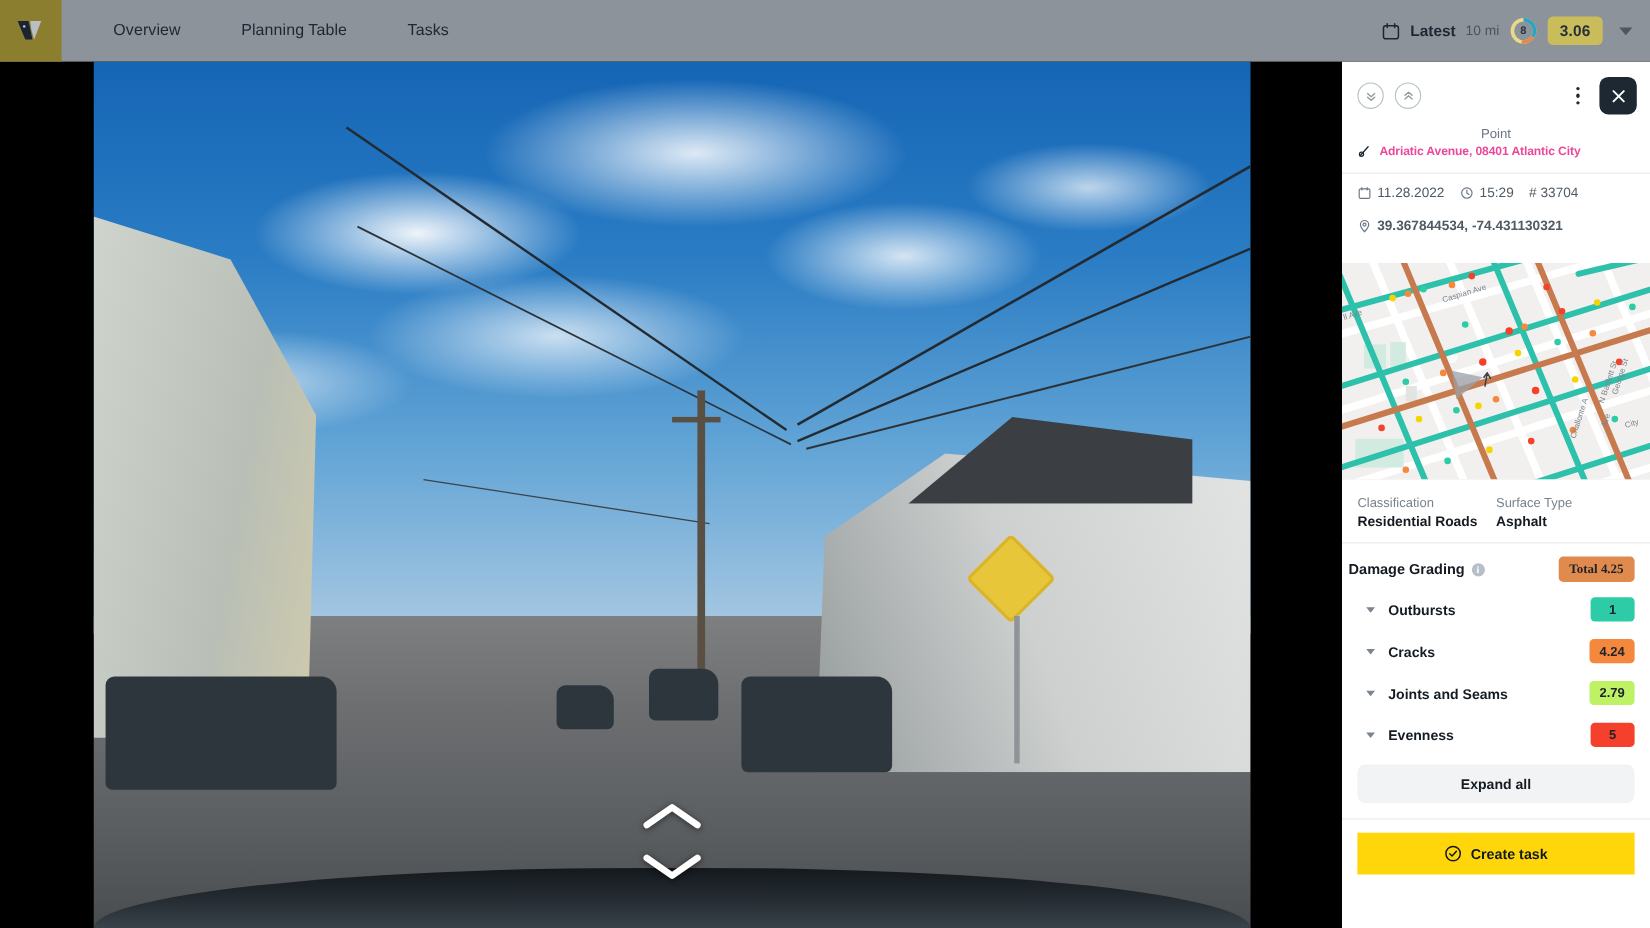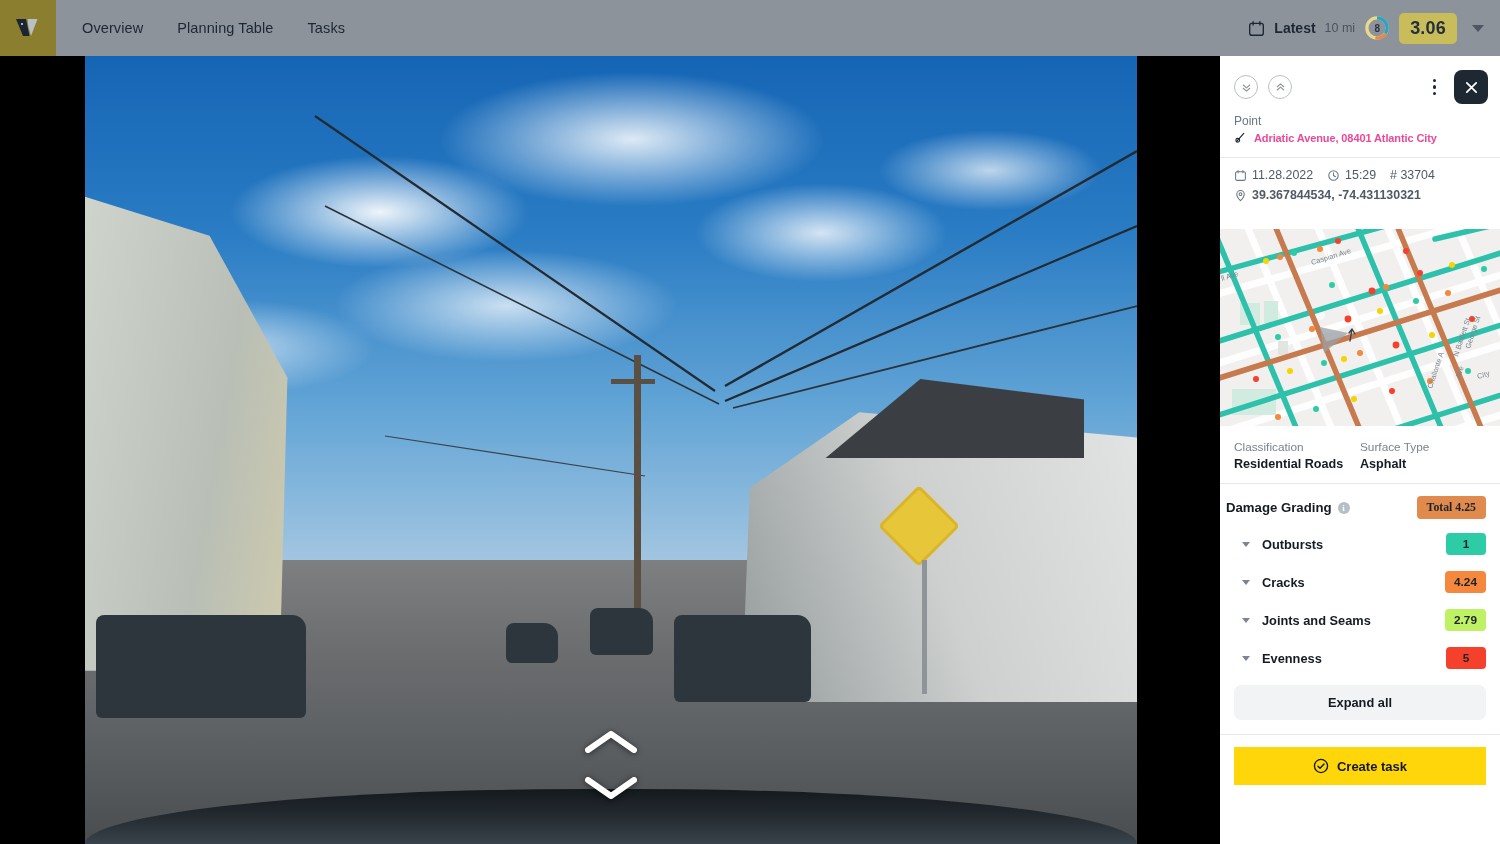--- a/index.html
+++ b/index.html
@@ -15,36 +15,36 @@
     position: absolute; top: 0; left: 0; width: 1500px; height: 56px;
     background: #8d939b; display: flex; align-items: center; z-index: 30;
   }
   .logo-tile {
     width: 56px; height: 56px; background: #8b7e2e;
     display: flex; align-items: center; justify-content: center; flex: 0 0 56px;
   }
   .nav-links { display: flex; align-items: center; margin-left: 26px; gap: 34px; }
   .nav-link {
     font-size: 14.5px; color: #1d2733; font-weight: 400;
-    letter-spacing: .1px; cursor: pointer; white-space: nowrap;
+    letter-spacing: .1px; cursor: pointer; white-space: nowrap; margin-left: 21px;
   }
   .topbar-right {
     margin-left: auto; display: flex; align-items: center;
     gap: 9px; padding-right: 16px;
   }
   .tb-latest { font-size: 14px; color: #1d2733; font-weight: 600; }
   .tb-dist { font-size: 12.5px; color: #4a535e; }
   .donut { position: relative; width: 26px; height: 26px; }
   .donut svg { display: block; }
   .donut-num {
     position: absolute; inset: 0; display: flex; align-items: center;
     justify-content: center; font-size: 10px; color: #2b3440; font-weight: 600;
   }
   .score-badge {
-    background: #c9bc5a; color: #26303c; font-size: 18px; font-weight: 700;
+    background: #c9bc5a; color: #26303c; font-size: 14px; font-weight: 700;
     padding: 5px 11px; border-radius: 5px; letter-spacing: .2px;
   }
   .caret-down {
     width: 0; height: 0; border-left: 6px solid transparent;
     border-right: 6px solid transparent; border-top: 7px solid #4d5662;
     margin-left: 6px; cursor: pointer;
   }
 
   
   .viewer {
@@ -135,30 +135,30 @@
   }
   .kebab {
     margin-left: auto; display: flex; flex-direction: column; gap: 3px;
     cursor: pointer; padding: 4px 8px;
   }
   .kebab i { width: 3.3px; height: 3.3px; border-radius: 50%; background: #1f2933; display: block; }
   .close-btn {
     width: 34px; height: 34px; border-radius: 8px; background: #1e2832;
     display: flex; align-items: center; justify-content: center; cursor: pointer;
   }
-  .pt-label { font-size: 12px; color: #6b7681; padding: 10px 14px 0 14px; }
+  .pt-label { font-size: 12px; color: #6b7681; padding: 10px 14px 0 14px; text-align: center; }
   .pt-title-row {
     display: flex; align-items: center; gap: 7px; padding: 3px 14px 13px 14px;
   }
   .pt-title { font-size: 11px; font-weight: 700; color: #ec4899; letter-spacing: -.1px; }
   .divider { height: 1px; background: #e7eaec; }
   .meta { padding: 10px 14px 11px 14px; }
   .meta-row {
     display: flex; align-items: center; gap: 6px; font-size: 12.4px;
-    color: #4f5a64; margin-bottom: 6px; flex-wrap: nowrap;
+    color: #4f5a64; margin-bottom: 16px; flex-wrap: nowrap;
   }
   .meta-row:last-child { margin-bottom: 16px; font-weight: bold; }
   .meta-item { display: flex; align-items: center; gap: 5px; }
   .meta-item + .meta-item { margin-left: 8px; }
 
   .map {
     position: relative; width: 280px; height: 197px; overflow: hidden;
     background: #f0efee; cursor: pointer;
   }
   .map svg { position: absolute; inset: 0; }

